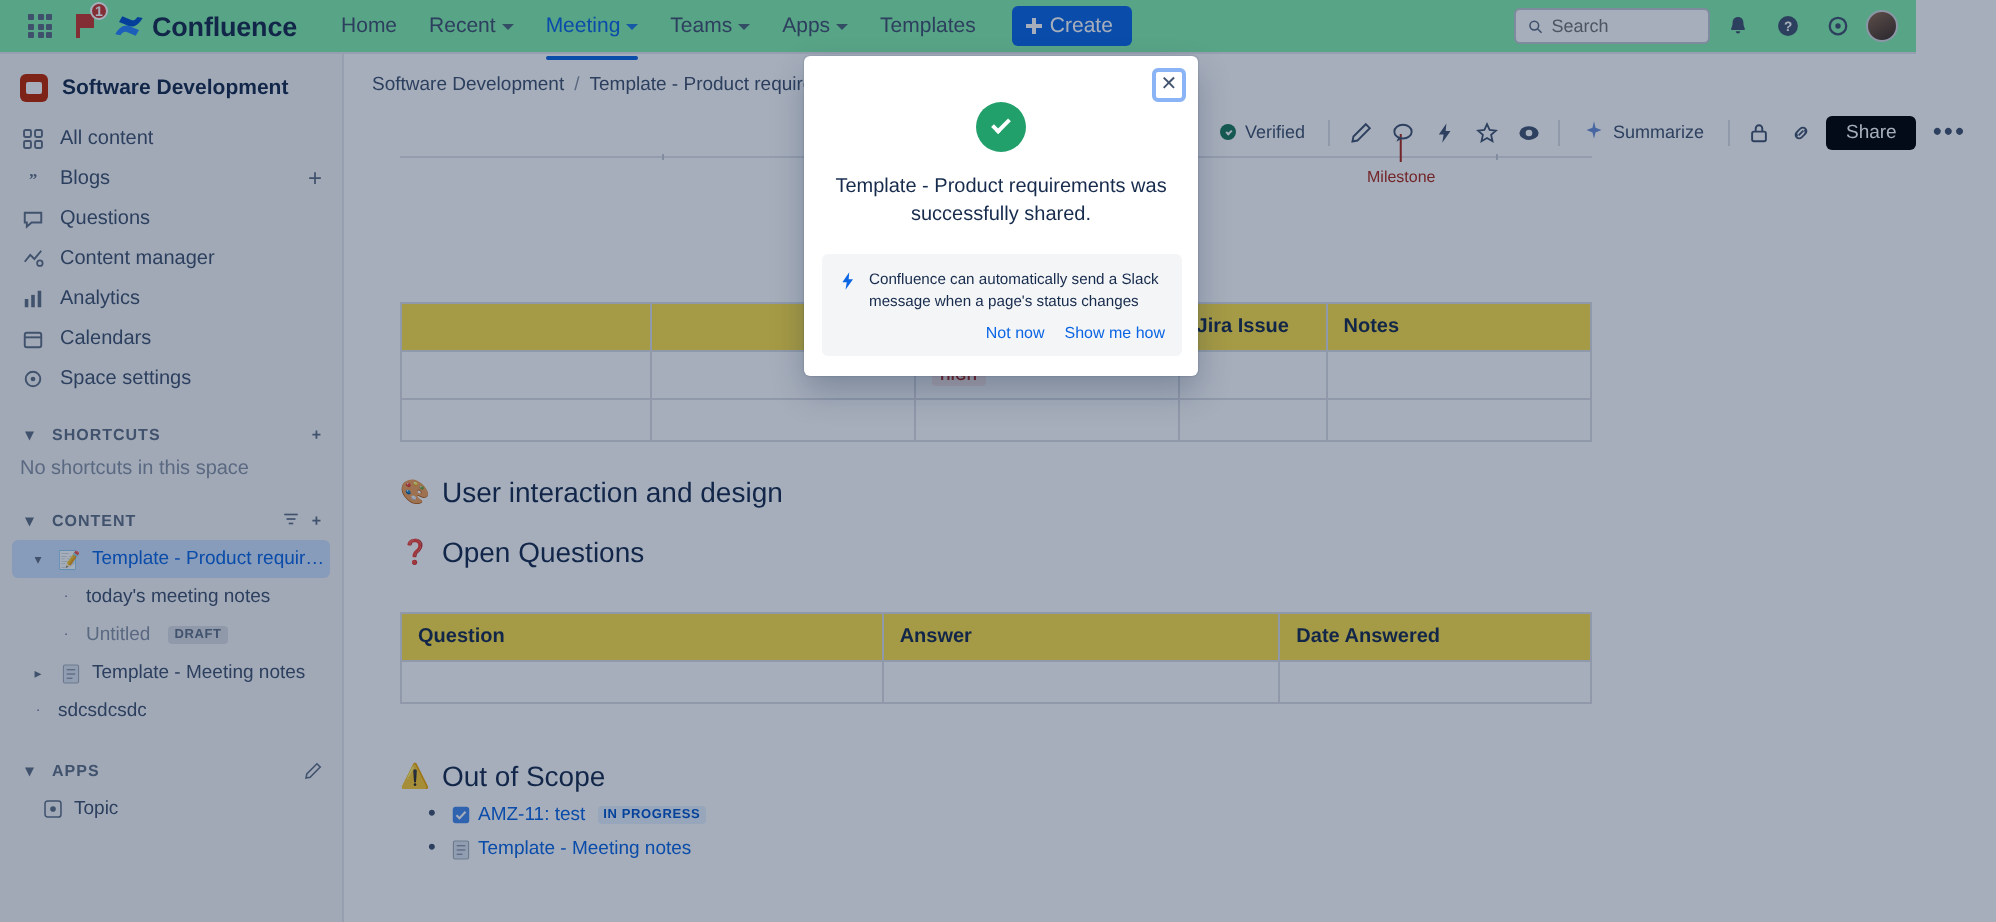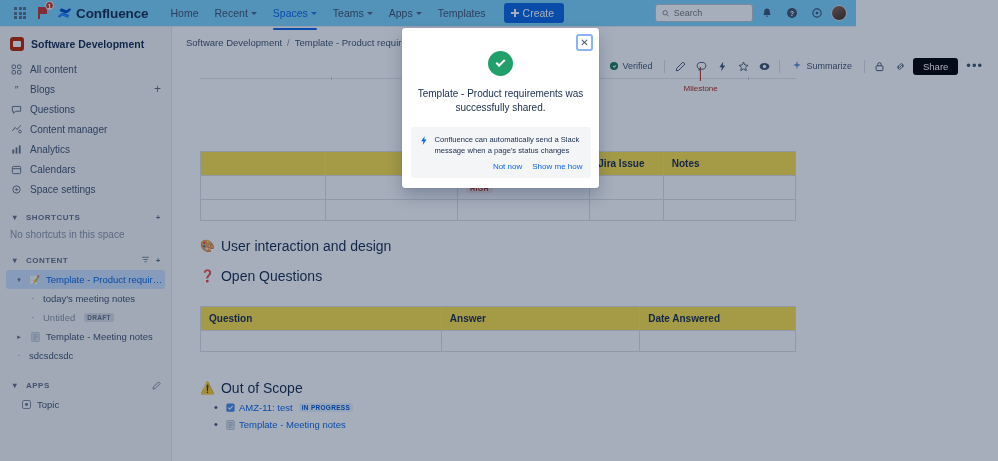--- a/index.html
+++ b/index.html
@@ -11,22 +11,22 @@
   #app { position: relative; width: 998px; height: 461px; }
 
   
   .dim-overlay {
     position: absolute; inset: 0; background: rgba(9,30,66,0.36);
     z-index: 50;
   }
 
   
   .topnav {
-    position: absolute; top: 0; left: 0; width: 856px; height: 27px;
-    background: #7dd3fc; border-bottom: 1px solid #e6e8ec;
+    position: absolute; top: 0; left: 0; width: 958px; height: 27px;
+    background: #86efac; border-bottom: 1px solid #e6e8ec;
     display: flex; align-items: center; padding: 0 9px;
     z-index: 5;
   }
   .nav-left { display: flex; align-items: center; gap: 0px; }
   .icon-btn {
     width: 22px; height: 22px; display: flex; align-items: center;
     justify-content: center; border-radius: 3px; cursor: pointer;
   }
   .grid-icon { display: grid; grid-template-columns: repeat(3, 3px);
     grid-template-rows: repeat(3, 3px); gap: 1.5px; }
@@ -332,21 +332,21 @@
       </div>
       <div class="nav-items">
         <div class="nav-item">
             <span>Home</span>
           </div>
         <div class="nav-item">
             <span>Recent</span>
             <span class="caret"></span>
           </div>
         <div class="nav-item active">
-            <span>Spaces</span>
+            <span>Meeting</span>
             <span class="caret"></span>
           </div>
         <div class="nav-item">
             <span>Teams</span>
             <span class="caret"></span>
           </div>
         <div class="nav-item">
             <span>Apps</span>
             <span class="caret"></span>
           </div>

